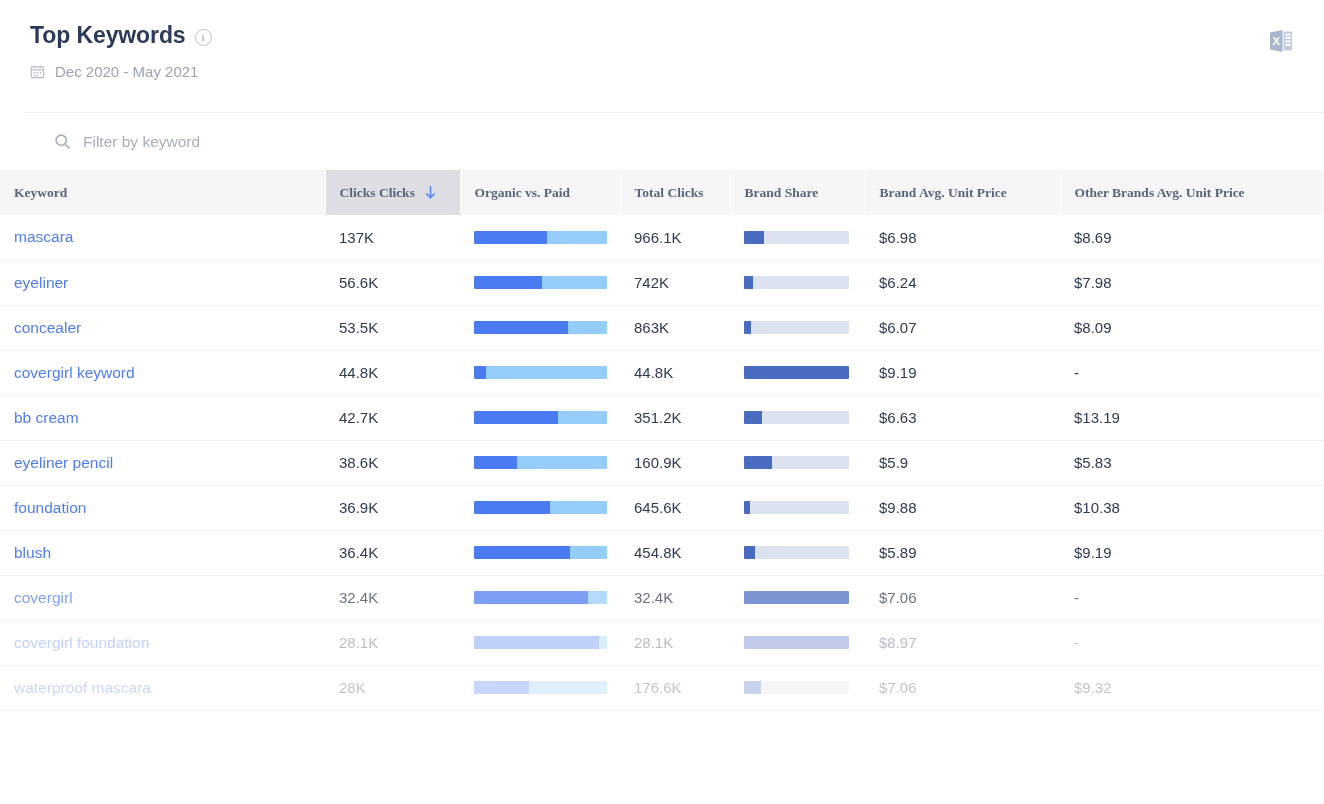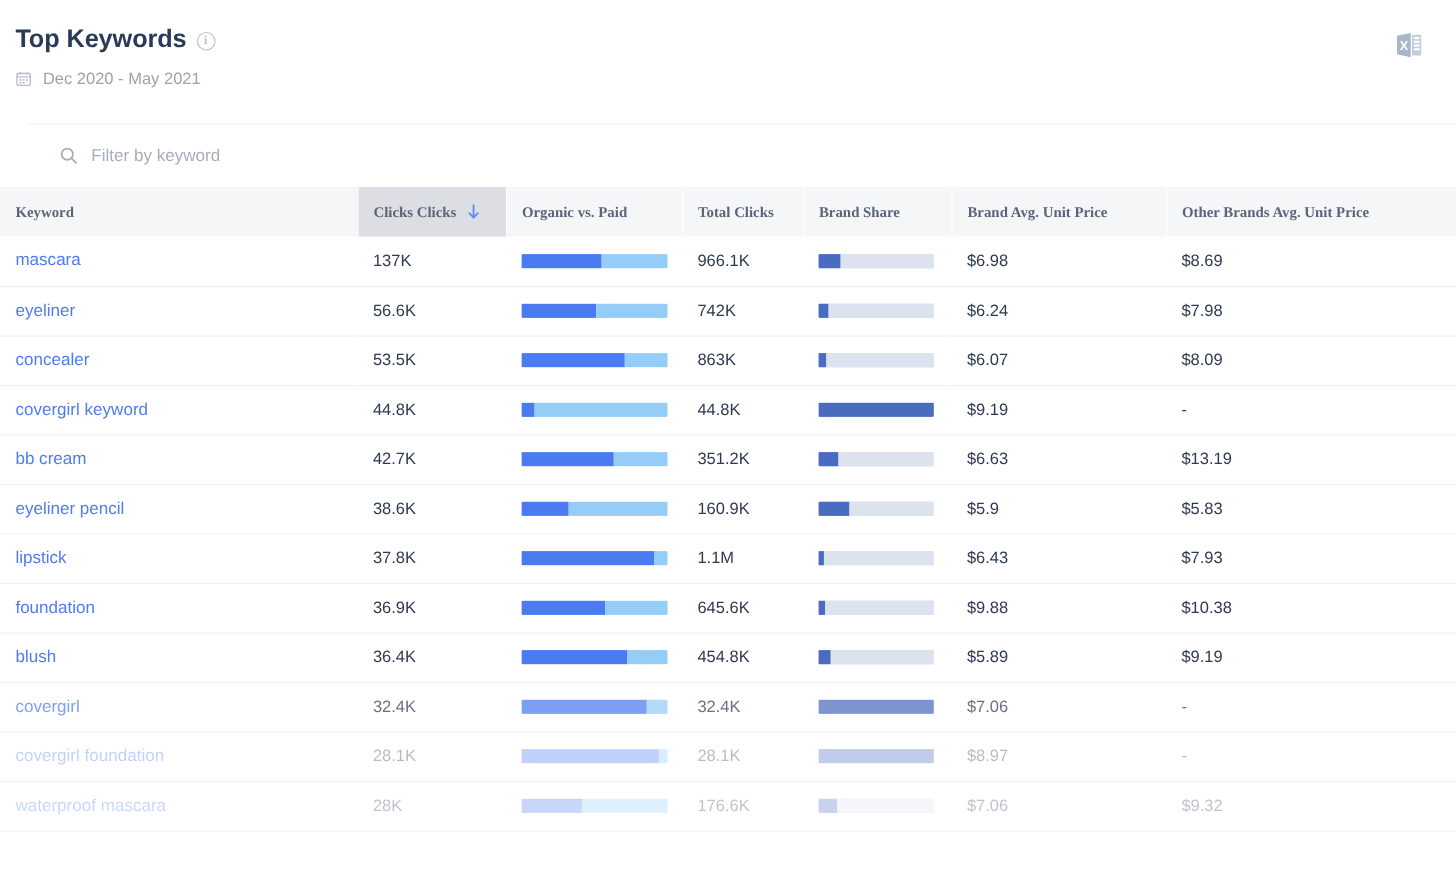--- a/index.html
+++ b/index.html
@@ -15,21 +15,21 @@
     width: 1324px;
     height: 804px;
     background: #ffffff;
     border-radius: 14px;
     overflow: hidden;
   }
 
   
   .card-header {
     position: relative;
-    padding: 22px 30px 0 14px;
+    padding: 22px 30px 0 30px;
     height: 112px;
   }
   .title-row { display: flex; align-items: center; gap: 9px; }
   .title {
     font-size: 23px;
     font-weight: bold;
     color: #2b3a57;
     letter-spacing: -0.1px;
   }
   .info-icon {
@@ -359,38 +359,20 @@
           <td class="num">160.9K</td>
           <td>
             <div class="share-wrap">
               <div class="share-fill" style="width:27%"></div>
             </div>
           </td>
           <td class="num">$5.9</td>
           <td class="num">$5.83</td>
         </tr>
         <tr>
-          <td class="keyword"><a>lipstick</a></td>
-          <td class="num">37.8K</td>
-          <td>
-            <div class="bar-wrap">
-              <div class="seg-organic" style="width:91%"></div>
-              <div class="seg-paid" style="width:9%"></div>
-            </div>
-          </td>
-          <td class="num">1.1M</td>
-          <td>
-            <div class="share-wrap">
-              <div class="share-fill" style="width:5%"></div>
-            </div>
-          </td>
-          <td class="num">$6.43</td>
-          <td class="num">$7.93</td>
-        </tr>
-        <tr>
           <td class="keyword"><a>foundation</a></td>
           <td class="num">36.9K</td>
           <td>
             <div class="bar-wrap">
               <div class="seg-organic" style="width:57%"></div>
               <div class="seg-paid" style="width:43%"></div>
             </div>
           </td>
           <td class="num">645.6K</td>
           <td>

